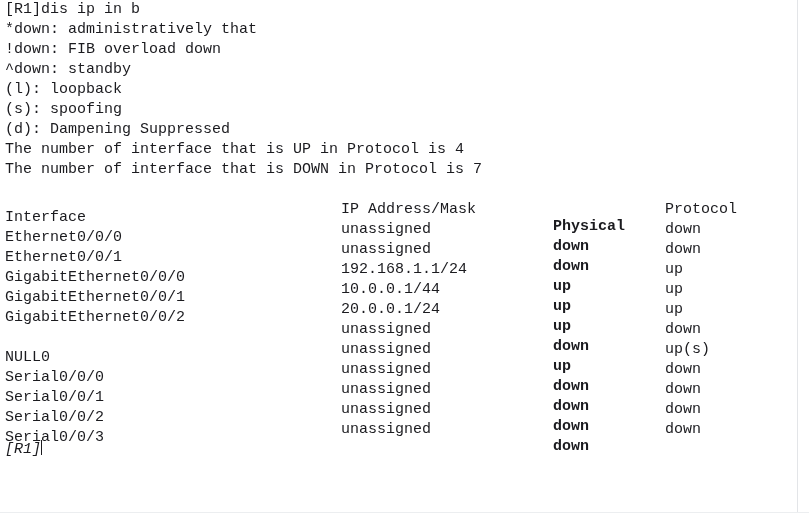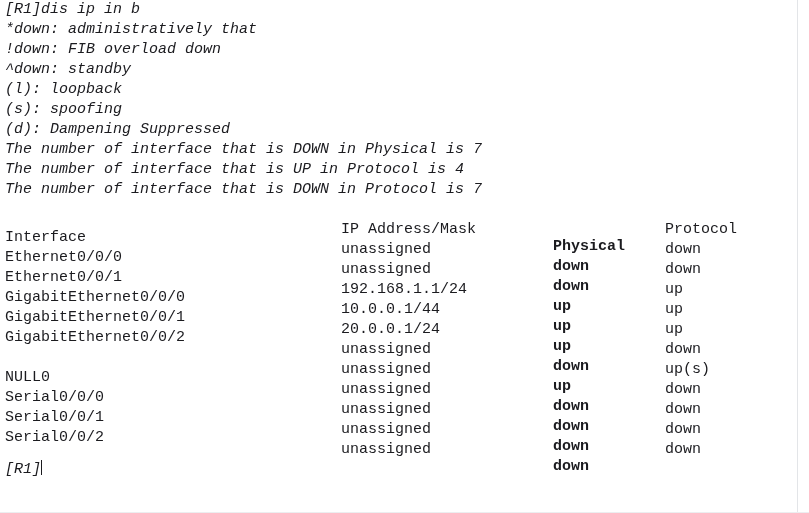--- a/index.html
+++ b/index.html
@@ -43,21 +43,20 @@
     width: 790px;
   }
   .line {
     height: 20px;
     line-height: 20px;
     font-size: 15px;
     color: #1b1b1f;
     white-space: pre;
     letter-spacing: 0px;
     font-family: "Liberation Mono", "DejaVu Sans Mono", monospace;
-    font-style: italic;
   }
   .line.blank {
     height: 20px;
   }
   
   .row {
     position: relative;
     height: 20px;
     line-height: 20px;
     font-size: 15px;
@@ -95,21 +94,20 @@
 
     <div class="line">[R1]dis ip in b</div>
 
     <div class="line">*down: administratively that</div>
     <div class="line">!down: FIB overload down</div>
     <div class="line">^down: standby</div>
     <div class="line">(l): loopback</div>
     <div class="line">(s): spoofing</div>
     <div class="line">(d): Dampening Suppressed</div>
 
-    <div class="line">The number of interface that is DOWN in Physical is 7</div>
     <div class="line">The number of interface that is UP in Protocol is 4</div>
     <div class="line">The number of interface that is DOWN in Protocol is 7</div>
 
     <div class="line blank"></div>
 
     <div class="row">
       <span class="col-if">Interface</span>
       <span class="col-ip">IP Address/Mask</span>
       <span class="col-phys">Physical</span>
       <span class="col-proto">Protocol</span>
@@ -119,21 +117,21 @@
         <div class="row"><span class="col-if">Ethernet0/0/0</span><span class="col-ip">unassigned</span><span class="col-phys">down</span><span class="col-proto">down</span></div>
         <div class="row"><span class="col-if">Ethernet0/0/1</span><span class="col-ip">unassigned</span><span class="col-phys">down</span><span class="col-proto">down</span></div>
         <div class="row"><span class="col-if">GigabitEthernet0/0/0</span><span class="col-ip">192.168.1.1/24</span><span class="col-phys">up</span><span class="col-proto">up</span></div>
         <div class="row"><span class="col-if">GigabitEthernet0/0/1</span><span class="col-ip">10.0.0.1/44</span><span class="col-phys">up</span><span class="col-proto">up</span></div>
         <div class="row"><span class="col-if">GigabitEthernet0/0/2</span><span class="col-ip">20.0.0.1/24</span><span class="col-phys">up</span><span class="col-proto">up</span></div>
         <div class="row"><span class="col-ip">unassigned</span><span class="col-phys">down</span><span class="col-proto">down</span></div>
         <div class="row"><span class="col-if">NULL0</span><span class="col-ip">unassigned</span><span class="col-phys">up</span><span class="col-proto">up(s)</span></div>
         <div class="row"><span class="col-if">Serial0/0/0</span><span class="col-ip">unassigned</span><span class="col-phys">down</span><span class="col-proto">down</span></div>
         <div class="row"><span class="col-if">Serial0/0/1</span><span class="col-ip">unassigned</span><span class="col-phys">down</span><span class="col-proto">down</span></div>
         <div class="row"><span class="col-if">Serial0/0/2</span><span class="col-ip">unassigned</span><span class="col-phys">down</span><span class="col-proto">down</span></div>
-        <div class="row"><span class="col-ip">unassigned</span><span class="col-phys">down</span><span class="col-proto">down</span></div>
+        <div class="row"><span class="col-if">Serial0/0/3</span><span class="col-ip">unassigned</span><span class="col-phys">down</span><span class="col-proto">down</span></div>
       </div>
 
     <div class="prompt-line"><span>[R1]</span><span class="cursor"></span></div>
 
   </div>
 
   <div class="edge-right"></div>
   <div class="edge-bottom"></div>
 
 </div>

